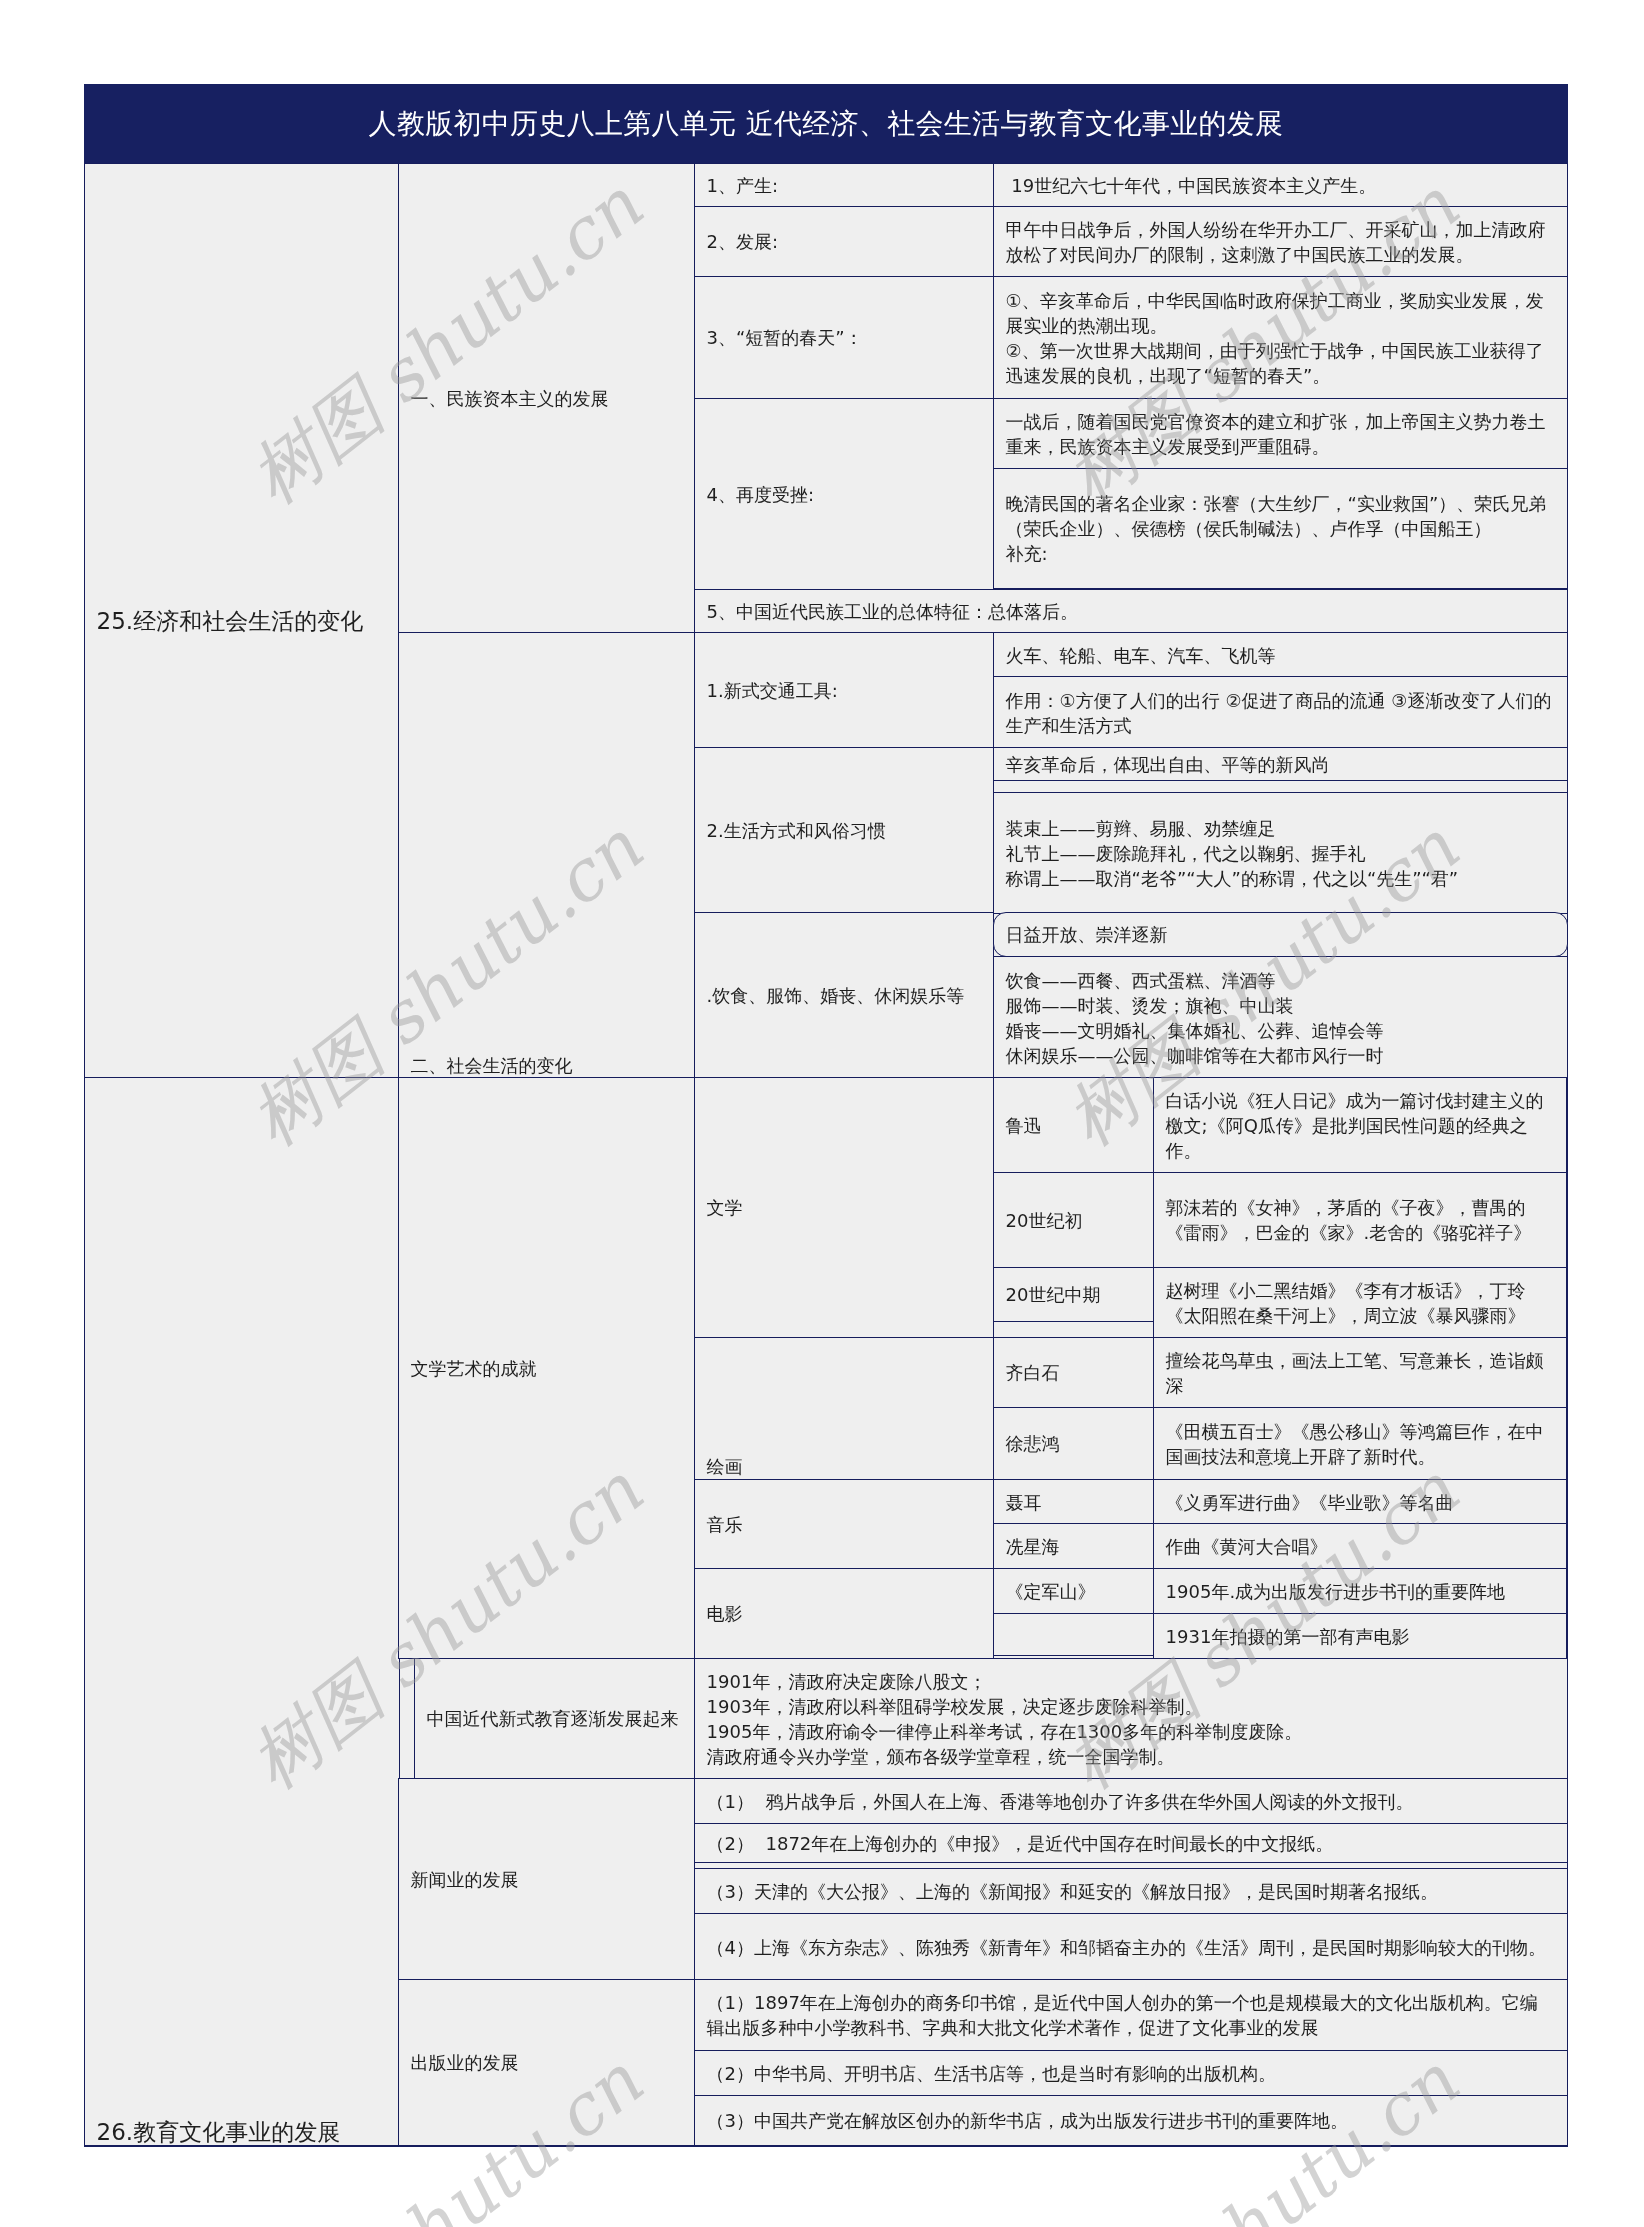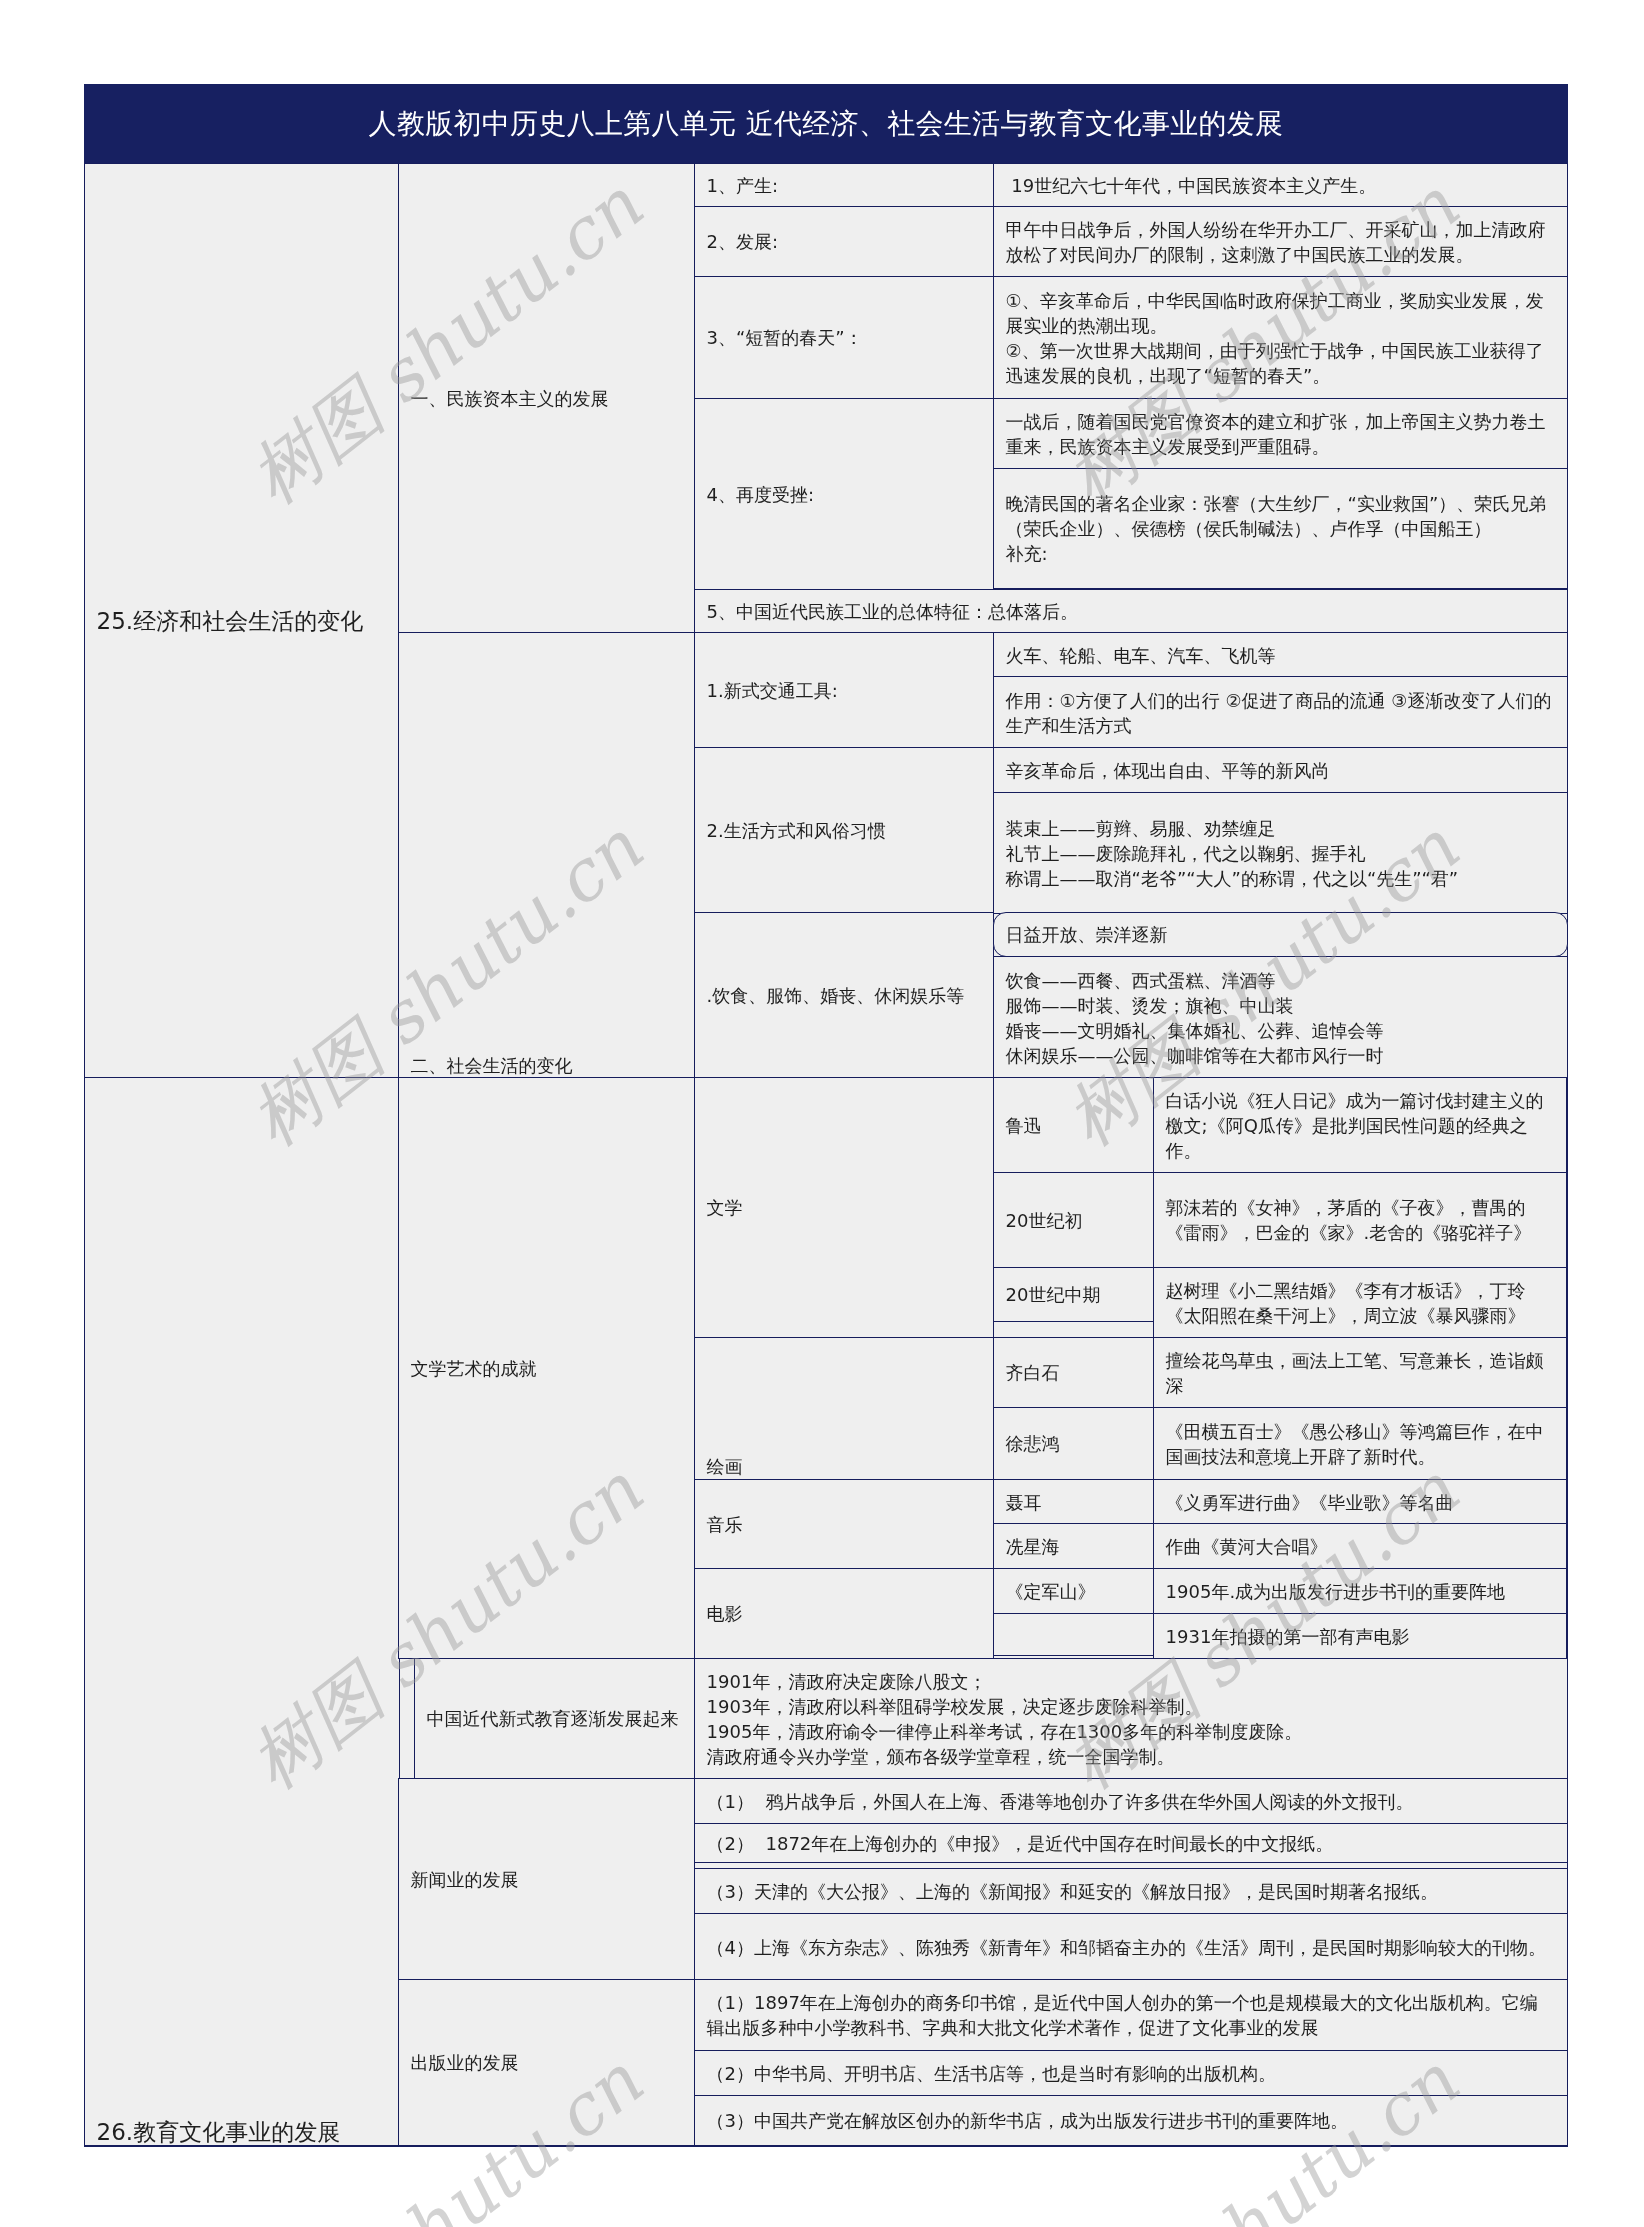--- a/index.html
+++ b/index.html
@@ -84,21 +84,21 @@
 <div class="cell" style="left:993px;top:632px;width:575px;height:46px;">
     <span class="txt">火车、轮船、电车、汽车、飞机等</span>
   </div>
 <div class="cell" style="left:993px;top:676px;width:575px;height:73px;">
     <span class="txt">作用：①方便了人们的出行 ②促进了商品的流通 ③逐渐改变了人们的生产和生活方式</span>
   </div>
 
 <div class="cell" style="left:694px;top:747px;width:300px;height:166px;">
     <span class="txt">2.生活方式和风俗习惯</span>
   </div>
-<div class="cell" style="left:993px;top:747px;width:575px;height:46px;">
+<div class="cell" style="left:993px;top:747px;width:575px;height:34px;">
     <span class="txt">辛亥革命后，体现出自由、平等的新风尚</span>
   </div>
 <div class="cell" style="left:993px;top:792px;width:575px;height:122px;">
     <span class="txt">装束上——剪辫、易服、劝禁缠足
 礼节上——废除跪拜礼，代之以鞠躬、握手礼
 称谓上——取消“老爷”“大人”的称谓，代之以“先生”“君”</span>
   </div>
 
 <div class="cell" style="left:694px;top:912px;width:300px;height:166px;">
     <span class="txt">.饮食、服饰、婚丧、休闲娱乐等</span>

